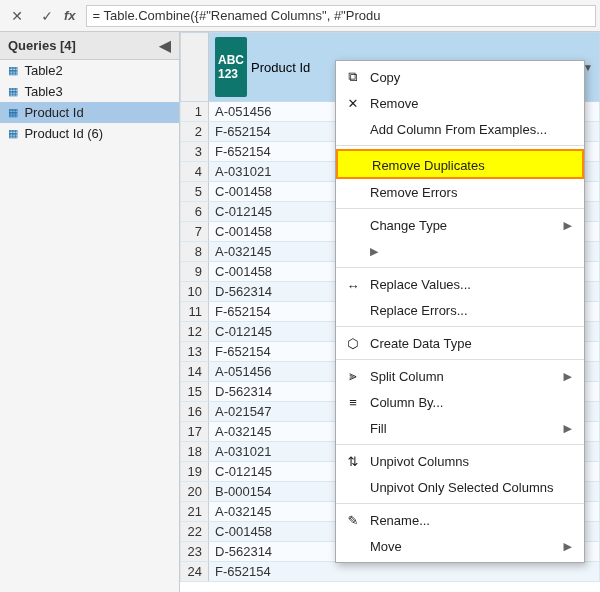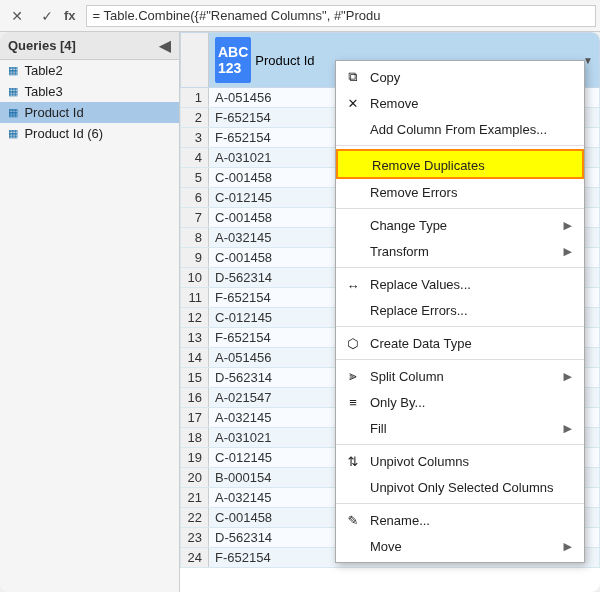--- a/index.html
+++ b/index.html
@@ -28,28 +28,29 @@
       background: white;
       border: 1px solid #ccc;
       flex: 1;
       height: 22px;
       padding: 0 6px;
       font-size: 12px;
       display: flex; align-items: center;
       color: #333;
     }
     .fx-label {
+      font-style: italic;
       font-weight: bold;
       color: #555;
       margin-right: 6px;
       font-size: 13px;
     }
 
     
-    .main { display: flex; flex: 1; overflow: hidden; border-radius: 9px; }
+    .main { display: flex; flex: 1; overflow: hidden; }
 
     
     .sidebar {
       width: 180px;
       background: #f5f5f5;
       border-right: 1px solid #ccc;
       display: flex;
       flex-direction: column;
     }
     .sidebar-header {
@@ -99,24 +100,24 @@
       padding: 4px 6px;
       text-align: left;
       font-weight: normal;
       white-space: nowrap;
       position: relative;
     }
     .col-header {
       display: flex; align-items: center; gap: 4px;
     }
     .col-type-badge {
-      background: #3b82f6;
+      background: #0f766e;
       color: white;
-      font-size: 14px;
-      padding: 7px 3px;
+      font-size: 12px;
+      padding: 16px 3px;
       border-radius: 2px;
       font-weight: bold;
     }
     .col-dropdown {
       margin-left: auto;
       cursor: pointer;
       font-size: 10px;
       color: #555;
     }
     table.data-grid tbody tr { border-bottom: 1px solid #e0e0e0; }
@@ -348,21 +349,20 @@
     <span class="ctx-label">Remove Errors</span>
     </div>
         <div class="ctx-separator"></div>
         <div class="ctx-item">
           <span class="ctx-icon"></span>
     <span class="ctx-label">Change Type</span>
     <span class="ctx-arrow">▶</span>
         </div>
         <div class="ctx-item">
           <span class="ctx-icon"></span>
-    <span class="ctx-label">Transform</span>
     <span class="ctx-arrow">▶</span>
         </div>
         <div class="ctx-separator"></div>
         <div class="ctx-item">
           <span class="ctx-icon">↔</span>
     <span class="ctx-label">Replace Values...</span>
     </div>
         <div class="ctx-item">
           <span class="ctx-icon"></span>
     <span class="ctx-label">Replace Errors...</span>
@@ -373,21 +373,21 @@
     <span class="ctx-label">Create Data Type</span>
     </div>
         <div class="ctx-separator"></div>
         <div class="ctx-item">
           <span class="ctx-icon">⫸</span>
     <span class="ctx-label">Split Column</span>
     <span class="ctx-arrow">▶</span>
         </div>
         <div class="ctx-item">
           <span class="ctx-icon">≡</span>
-    <span class="ctx-label">Only By...</span>
+    <span class="ctx-label">Column By...</span>
     </div>
         <div class="ctx-item">
           <span class="ctx-icon"></span>
     <span class="ctx-label">Fill</span>
     <span class="ctx-arrow">▶</span>
         </div>
         <div class="ctx-separator"></div>
         <div class="ctx-item">
           <span class="ctx-icon">⇅</span>
     <span class="ctx-label">Unpivot Columns</span>

